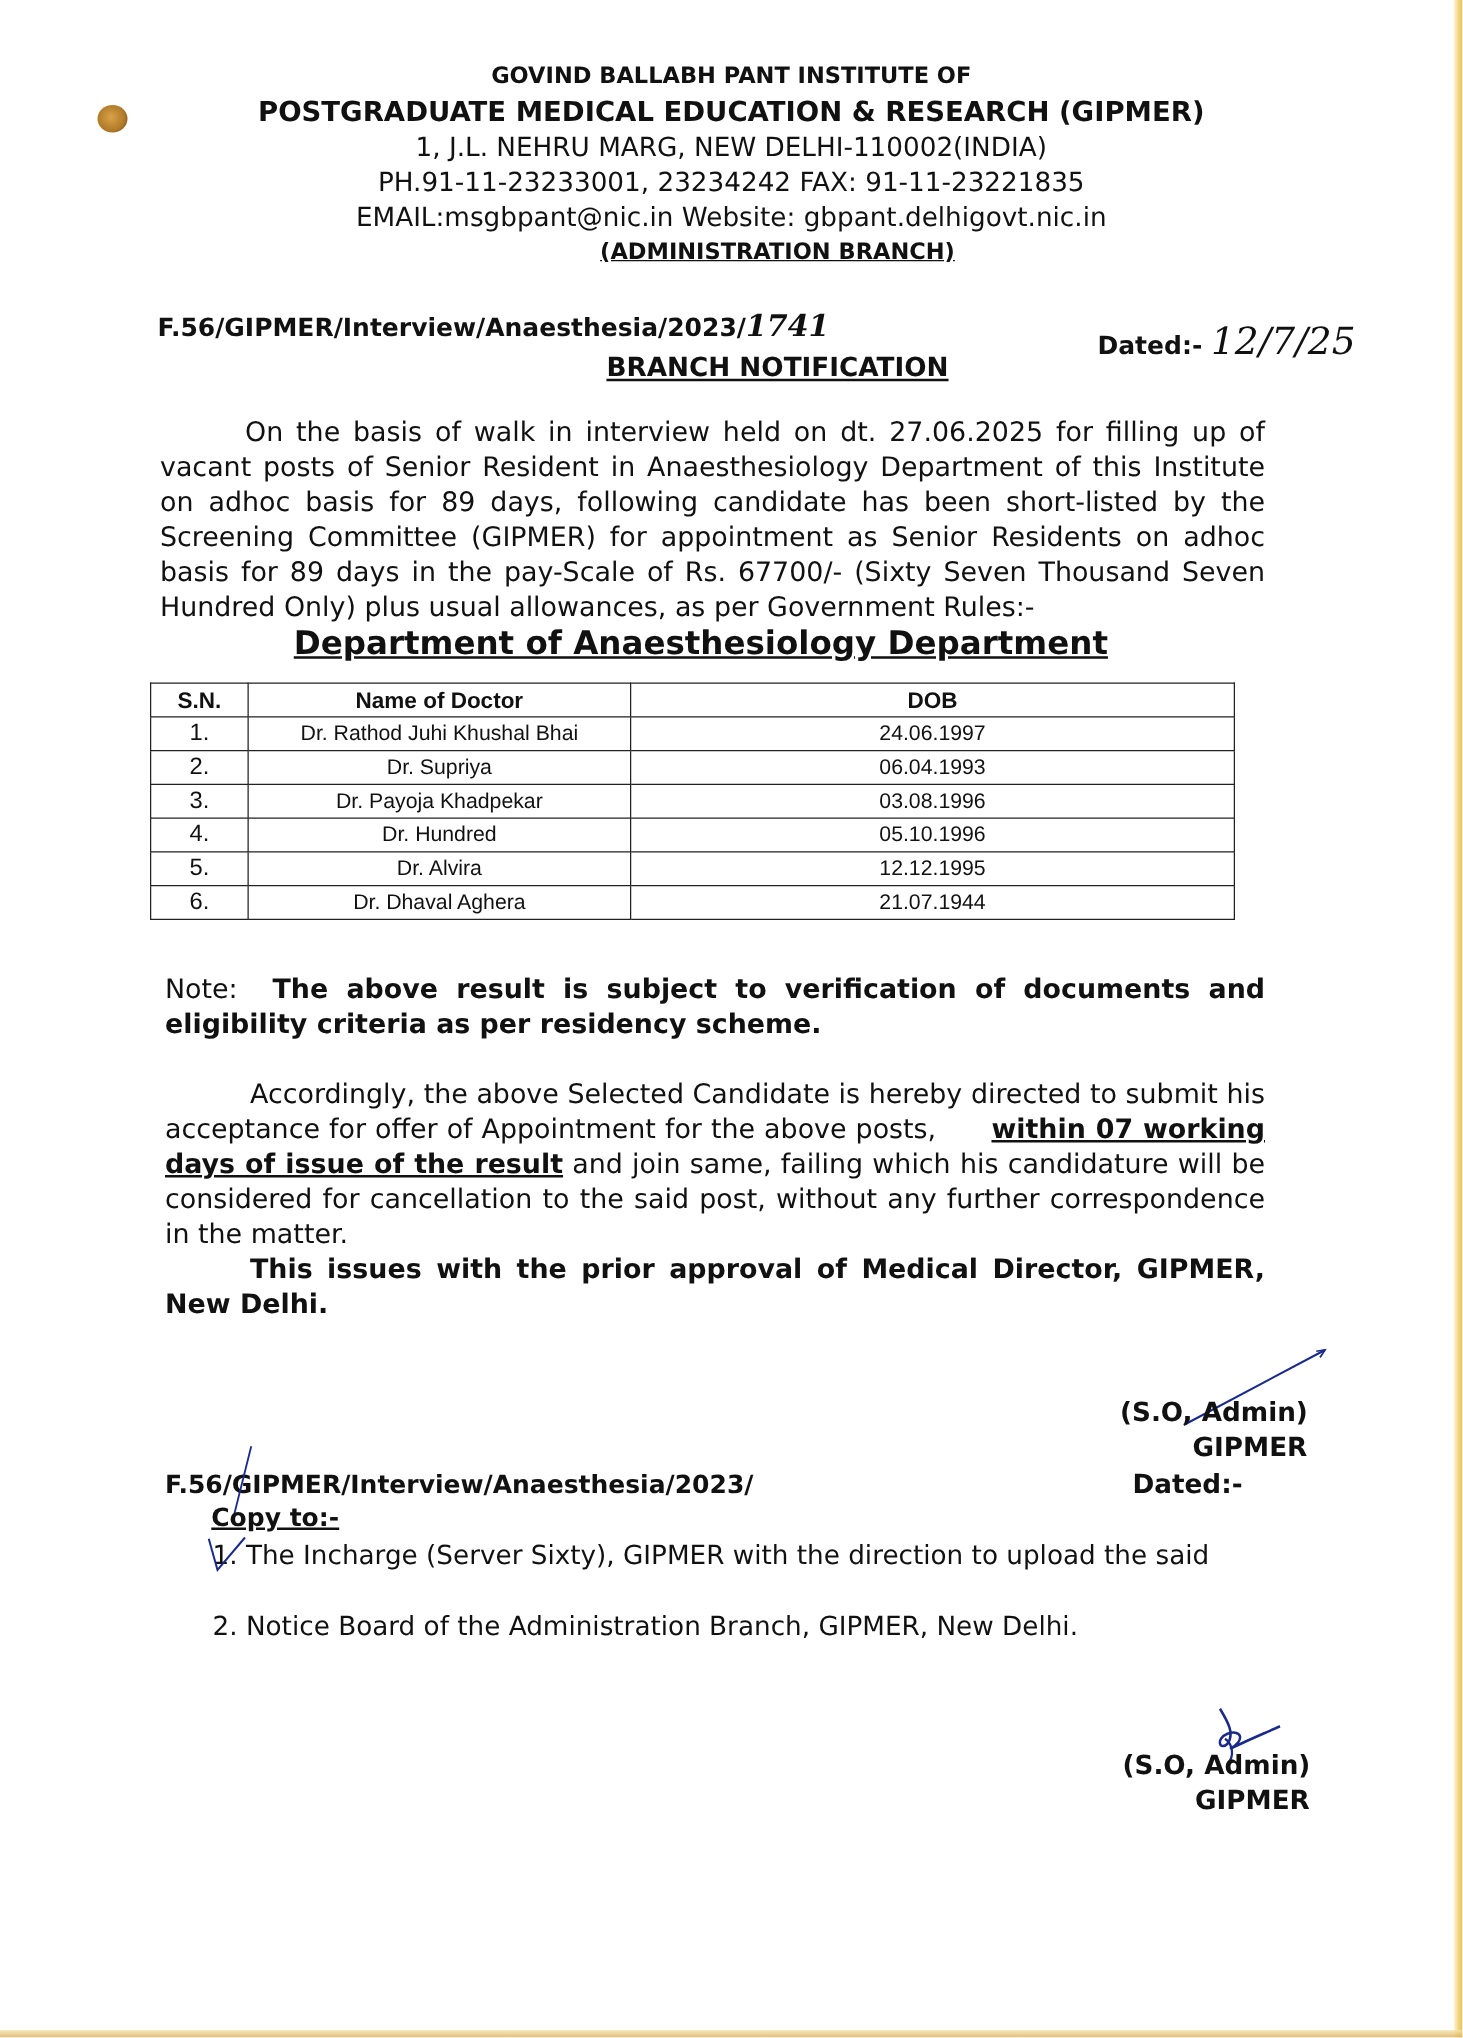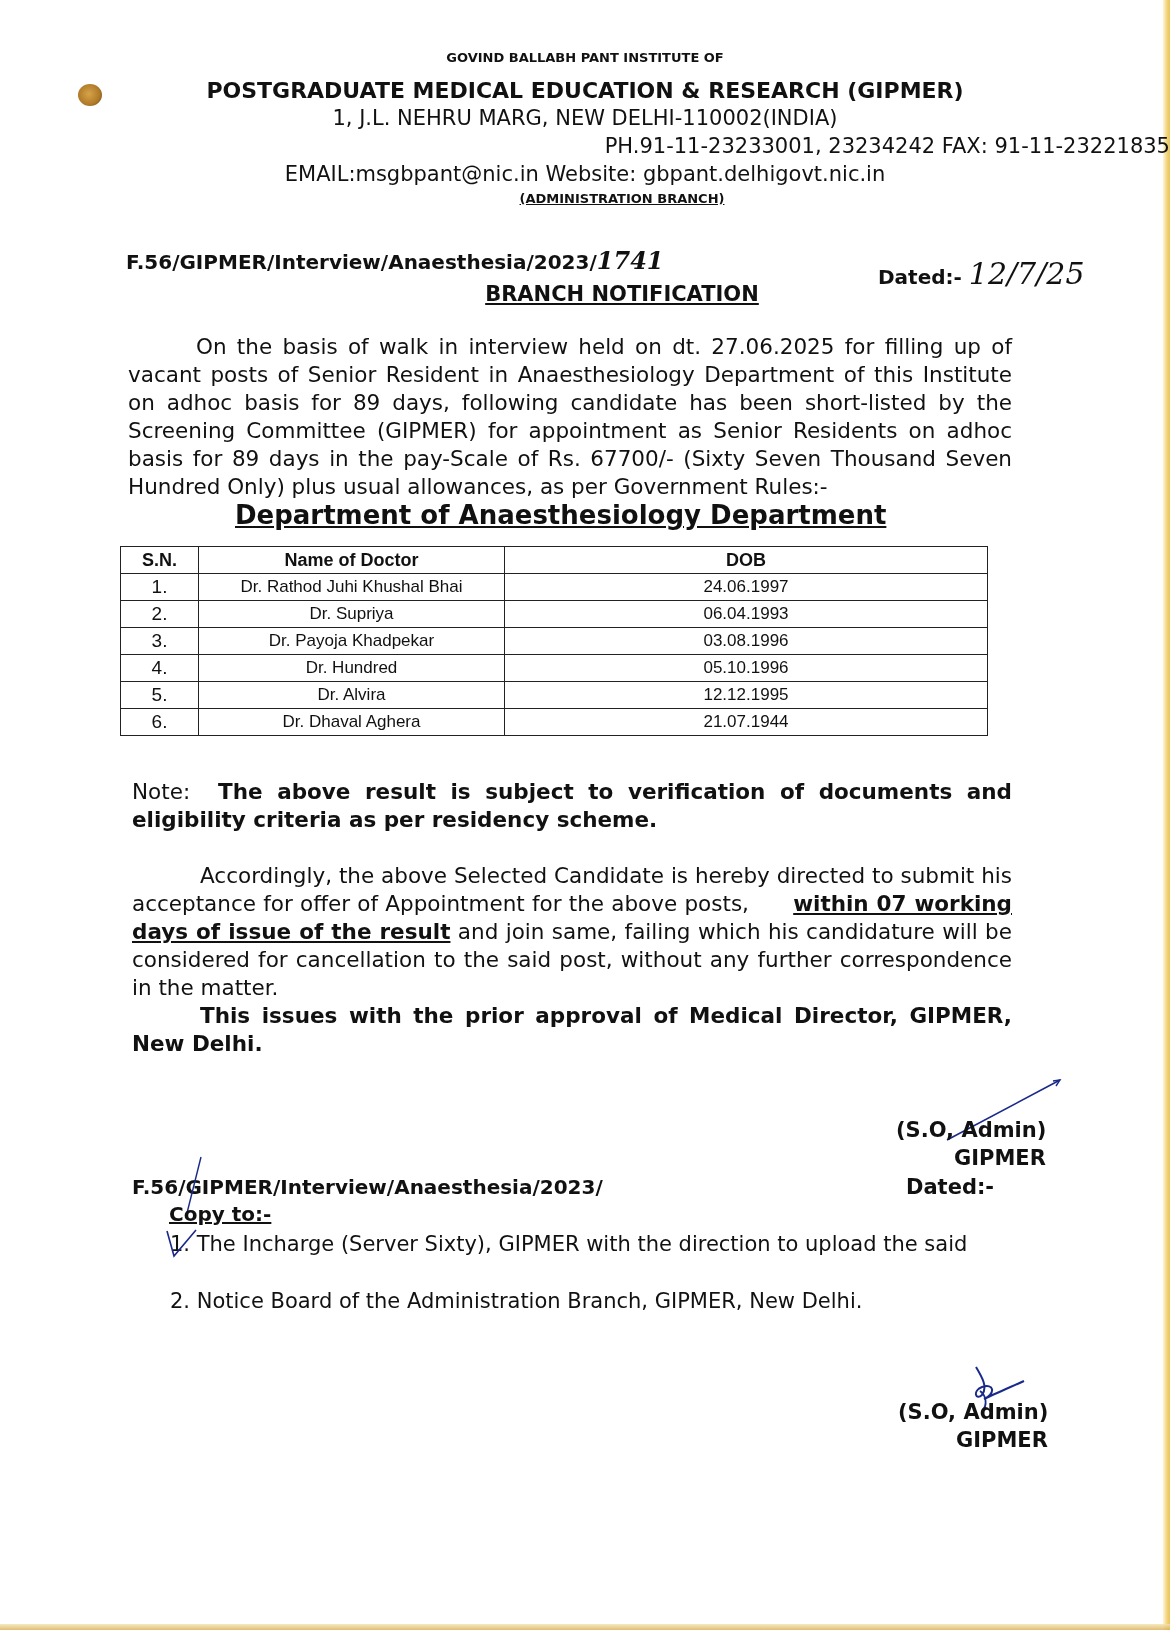--- a/index.html
+++ b/index.html
@@ -17,21 +17,21 @@
     position: absolute; left: 0; bottom: 0; width: 1170px; height: 6px;
     background: linear-gradient(to bottom, #f4e4b0, #d9ae52);
     opacity: 0.8;
   }
   .punch-hole {
     position: absolute; left: 78px; top: 84px; width: 24px; height: 22px;
     border-radius: 50%;
     background: radial-gradient(circle at 45% 45%, #d7a348 0%, #b07a28 60%, #5a3a12 100%);
   }
   .abs { position: absolute; white-space: nowrap; }
-  .head-bold { font-weight: bold; font-size: 13px; text-align: center; width: 1170px; left: 0; }
+  .head-bold { font-weight: bold; font-size: 18px; text-align: center; width: 1170px; left: 0; }
   .head-reg { font-size: 21px; text-align: center; width: 1170px; left: 0; }
   .u { text-decoration: underline; padding-left: 37px; }
   .b { font-weight: bold; }
   .body-text { font-size: 21.5px; line-height: 28px; text-align: justify; position: absolute; }
   .body-text p { margin: 0; }
   .indent { text-indent: 68px; }
   table.result {
     position: absolute; left: 120px; top: 546px; width: 868px;
     border-collapse: collapse; font-size: 17px;
     font-family: "Liberation Sans", sans-serif;
@@ -48,21 +48,21 @@
 </head>
 <body>
 
 <div class="page-edge-right"></div>
 <div class="page-edge-bottom"></div>
 <div class="punch-hole"></div>
 
 <div class="abs head-bold" style="top:50px;">GOVIND BALLABH PANT INSTITUTE OF</div>
 <div class="abs head-bold" style="top:78px; font-size:22px;">POSTGRADUATE MEDICAL EDUCATION &amp; RESEARCH (GIPMER)</div>
 <div class="abs head-reg" style="top:106px;">1, J.L. NEHRU MARG, NEW DELHI-110002(INDIA)</div>
-<div class="abs head-reg" style="top:134px;text-align:right;">PH.91-11-23233001, 23234242 FAX: 91-11-23221835</div>
+<div class="abs head-reg" style="top:134px;">PH.91-11-23233001, 23234242 FAX: 91-11-23221835</div>
 <div class="abs head-reg" style="top:162px;">EMAIL:msgbpant@nic.in Website: gbpant.delhigovt.nic.in</div>
 <div class="abs head-bold u" style="top:191px;">(ADMINISTRATION BRANCH)</div>
 
 <div class="abs b" style="left:126px; top:246px; font-size:20px;">
   <span>F.56/GIPMER/Interview/Anaesthesia/2023/</span><span class="handwriting" style="font-size:24px;">1741</span>
 </div>
 <div class="abs b" style="left:878px; top:256px; font-size:20px;text-align:center;">
   <span>Dated:-</span>
   <span class="handwriting" style="font-size:30px; font-weight:normal;">12/7/25</span>
 </div>

